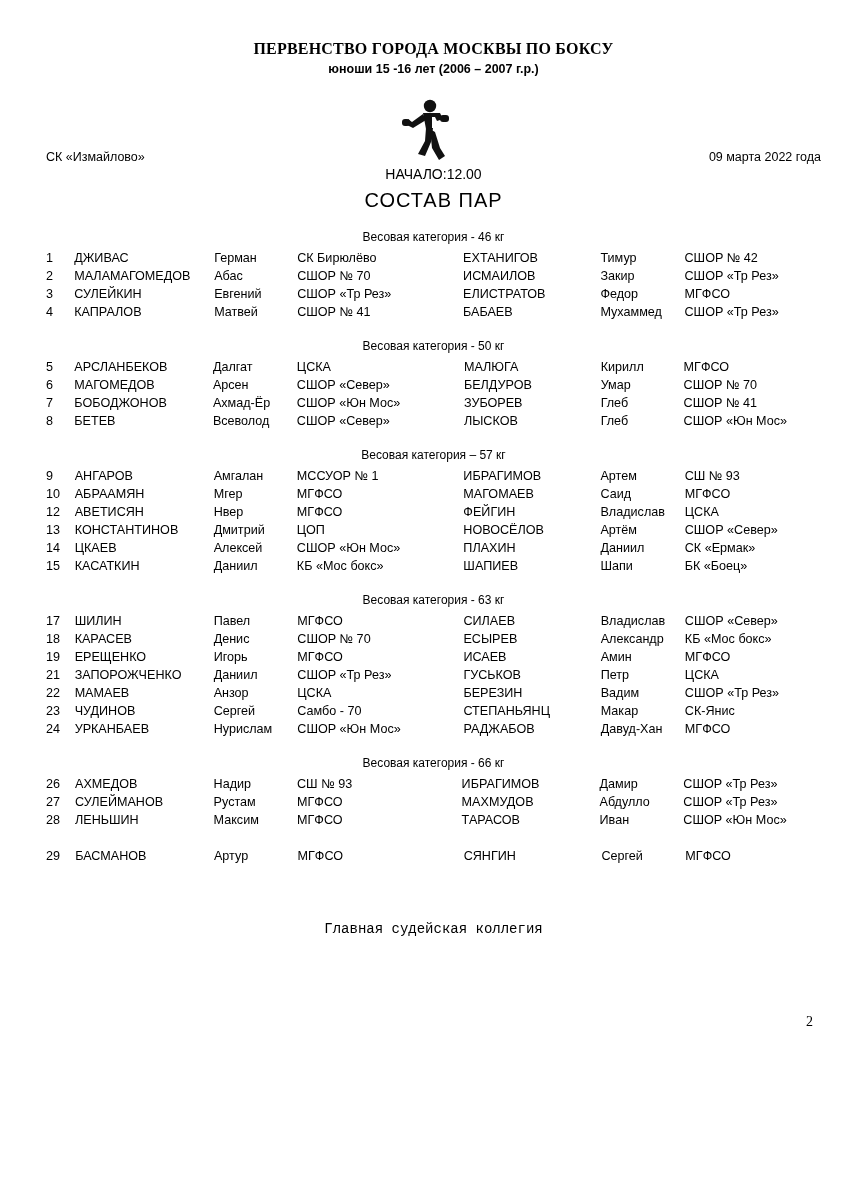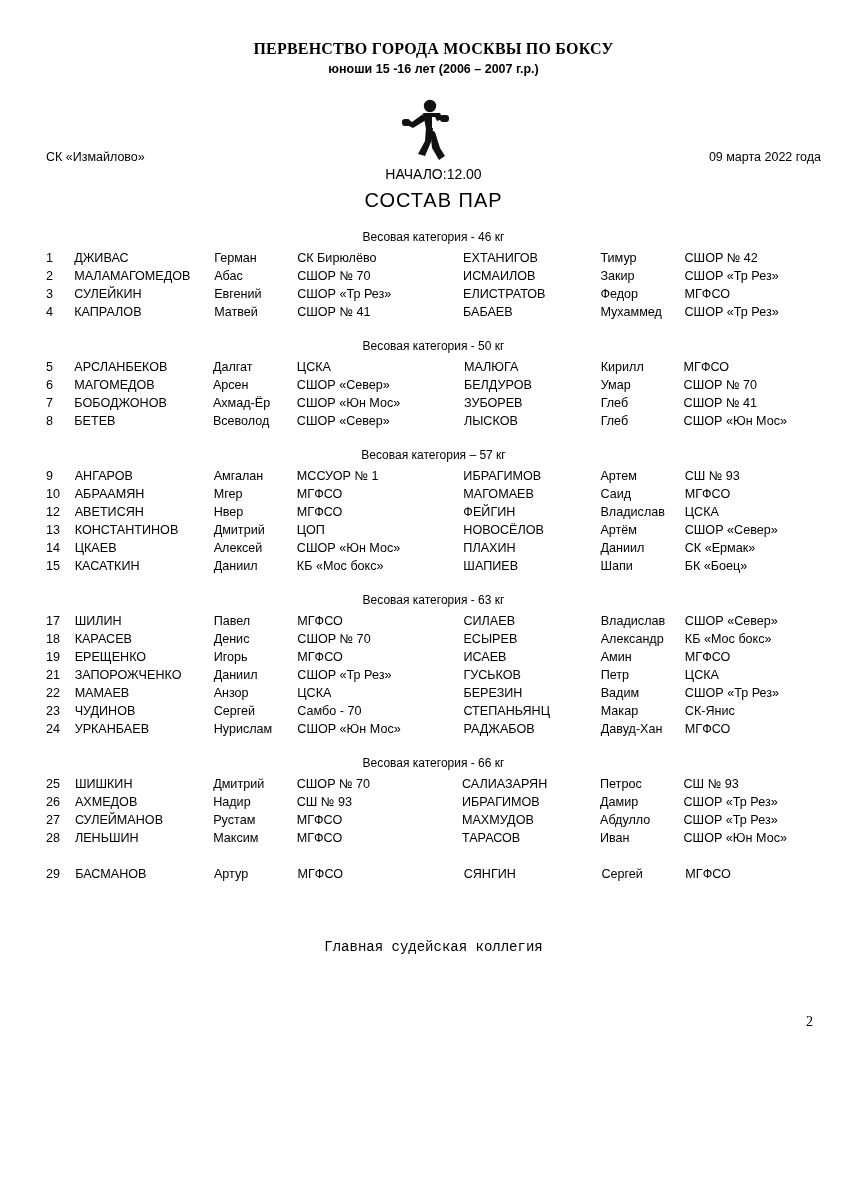--- a/index.html
+++ b/index.html
@@ -352,29 +352,20 @@
               <td class="c-cl2">МГФСО</td>
             </tr>
           </tbody>
         </table>
       </div>
       <div class="cat-block">
         <div class="cat-title">Весовая категория - 66 кг</div>
         <table class="bouts">
           <tbody>
             <tr>
-              <td class="c-num">25</td>
-              <td class="c-ln1">ШИШКИН</td>
-              <td class="c-fn1">Дмитрий</td>
-              <td class="c-cl1">СШОР № 70</td>
-              <td class="c-ln2">САЛИАЗАРЯН</td>
-              <td class="c-fn2">Петрос</td>
-              <td class="c-cl2">СШ № 93</td>
-            </tr>
-            <tr>
               <td class="c-num">26</td>
               <td class="c-ln1">АХМЕДОВ</td>
               <td class="c-fn1">Надир</td>
               <td class="c-cl1">СШ № 93</td>
               <td class="c-ln2">ИБРАГИМОВ</td>
               <td class="c-fn2">Дамир</td>
               <td class="c-cl2">СШОР «Тр Рез»</td>
             </tr>
             <tr>
               <td class="c-num">27</td>

